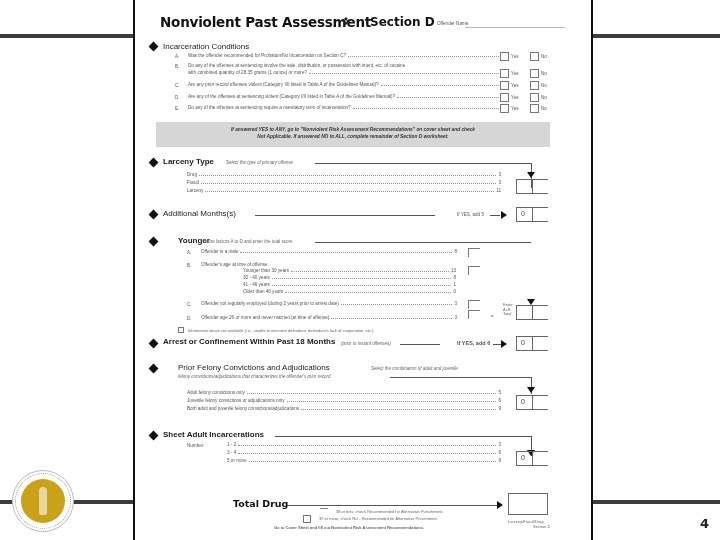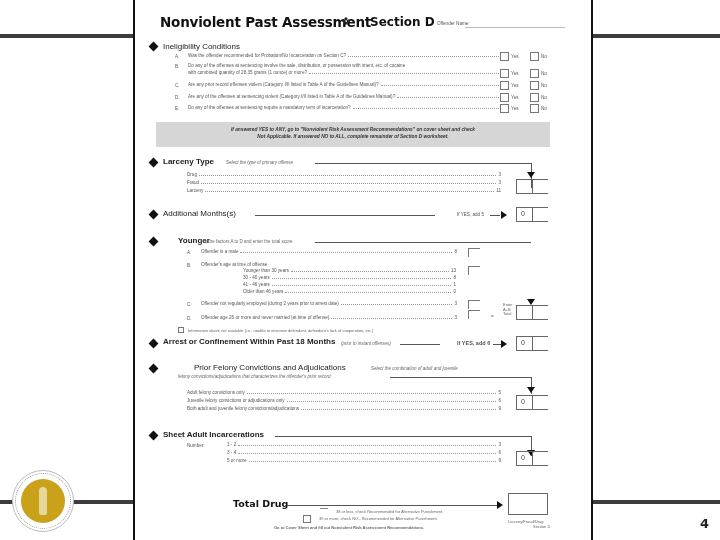--- a/index.html
+++ b/index.html
@@ -62,21 +62,21 @@
 
 <div class="page">
 
   <div class="abs title" style="left:25px;top:14px;">Nonviolent Past Assessment</div>
   <div class="abs" style="left:206px;top:15px;font-size:11px;">❖</div>
   <div class="abs sect" style="left:235px;top:15px;">Section D</div>
   <div class="abs small" style="left:302px;top:21px;">Offender Name:</div>
   <div class="hline" style="left:330px;top:27px;width:100px;background:#bbb;"></div>
 
   <div class="diamond" style="left:15px;top:43px;"></div>
-  <div class="abs hdr" style="left:28px;top:42px;">Ineligibility Conditions</div>
+  <div class="abs hdr" style="left:28px;top:42px;">Incarceration Conditions</div>
 
   <div class="abs small" style="left:40px;top:54px;">A.</div>
   <div class="row" style="left:53px;top:53px;width:315px;">
       <span class="lbl">Was the offender recommended for Probation/No Incarceration on Section C?</span>
       <span class="dots"></span>
     </div>
   <div class="abs small" style="left:40px;top:64px;">B.</div>
   <div class="row" style="left:53px;top:63px;width:315px;">
       <span class="lbl">Do any of the offenses at sentencing involve the sale, distribution, or possession with intent, etc. of cocaine</span>
     </div>
@@ -234,21 +234,21 @@
   <div class="hline" style="left:265px;top:344px;width:40px;"></div>
   <div class="abs small" style="left:322px;top:340px;font-weight:bold;font-size:5.5px;">If YES, add 6</div>
   <div class="hline" style="left:358px;top:344px;width:8px;"></div>
   <div class="arrow-right" style="left:366px;top:340px;"></div>
   <div class="scorebox" style="left:381px;top:336px;">
       <span class="div"></span>
       <span class="val">0</span>
     </div>
 
   <div class="diamond" style="left:15px;top:365px;"></div>
-  <div class="abs hdr" style="left:59px;top:363px;">Prior Felony Convictions and Adjudications</div>
+  <div class="abs hdr" style="left:43px;top:363px;">Prior Felony Convictions and Adjudications</div>
   <div class="abs note" style="left:236px;top:366px;">Select the combination of adult and juvenile</div>
   <div class="abs note" style="left:43px;top:374px;">felony convictions/adjudications that characterizes the offender's prior record</div>
   <div class="hline" style="left:255px;top:377px;width:141px;"></div>
   <div class="vl" style="left:396px;top:377px;height:17px;"></div>
   <div class="arrow-down" style="left:392px;top:387px;"></div>
   <div class="row" style="left:52px;top:390px;width:314px;">
       <span class="lbl">Adult felony convictions only</span>
       <span class="dots"></span>
       <span class="pts">5</span>
     </div>

